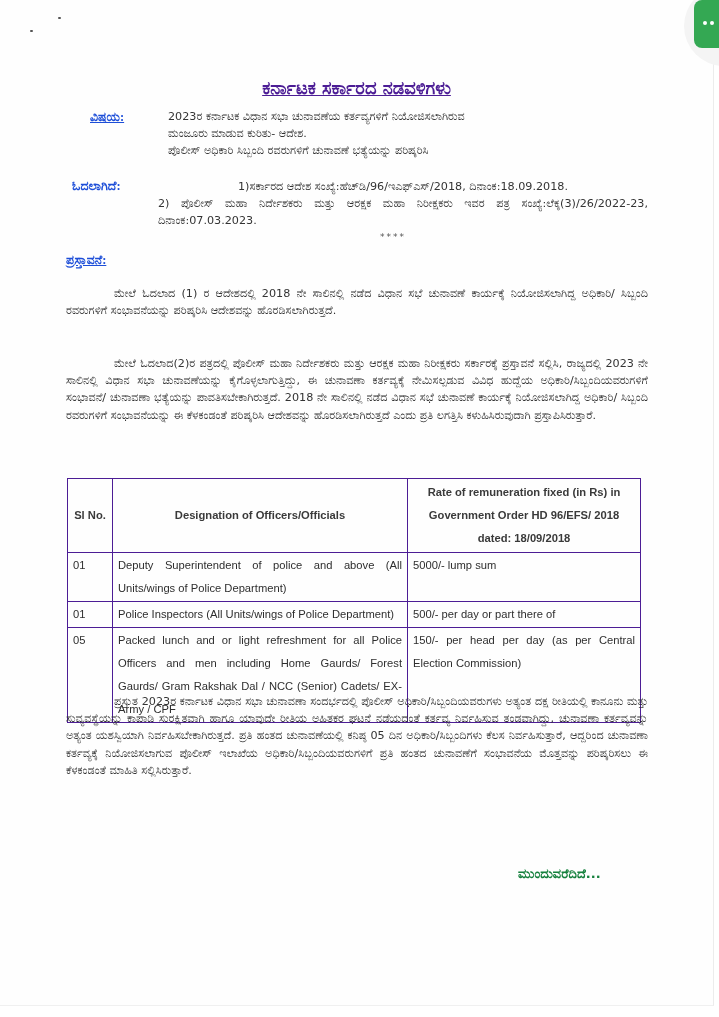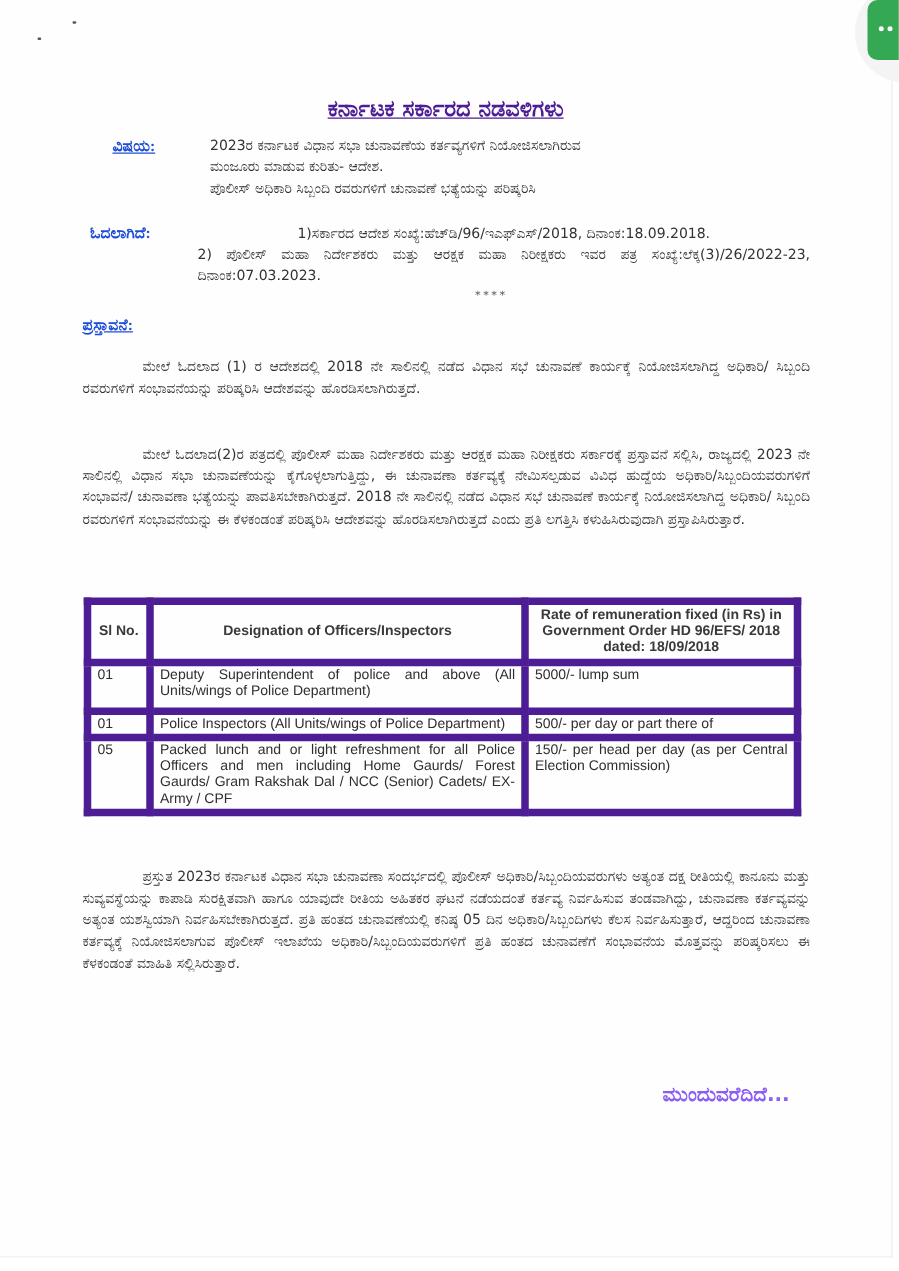--- a/index.html
+++ b/index.html
@@ -38,30 +38,30 @@
       text-align: justify;
     }
     .stars { position: absolute; left: 380px; top: 232px; font-size: 9px; letter-spacing: 2px; color: #555; }
 
     table.rates {
       position: absolute; left: 67px; top: 478px; width: 574px;
       border-collapse: collapse; font-family: "Liberation Sans", sans-serif;
       font-size: 11.2px; color: #2e2e2e;
     }
     table.rates th, table.rates td {
-      border: 6px solid #4c1d95; vertical-align: top; padding: 1px 5px 1px 5px;
-      line-height: 13px;
+      border: 1px solid #4c1d95; vertical-align: top; padding: 1px 5px 1px 5px;
+      line-height: 23px;
     }
     table.rates th { font-weight: bold; text-align: center; vertical-align: middle; color: #3a3a3a; padding: 2px 4px; }
     table.rates td.j { text-align: justify; }
     .col-sl { width: 36px; }
     .col-desig { width: 286px; }
 
     .cont {
-      position: absolute; left: 530px; top: 866px; font-size: 16px; font-weight: bold; color: #8b5cf6;
+      position: absolute; left: 518px; top: 866px; font-size: 13px; font-weight: bold; color: #15803d;
     }
   </style>
 </head>
 <body>
 
 <div class="page">
   <span class="speck" style="left:58px;top:17px;"></span>
   <span class="speck" style="left:30px;top:30px;"></span>
 
   <div class="heading">ಕರ್ನಾಟಕ ಸರ್ಕಾರದ ನಡವಳಿಗಳು</div>
@@ -83,21 +83,21 @@
   <div class="label u" style="left:66px;top:253px;">ಪ್ರಸ್ತಾವನೆ:</div>
 
   <div class="text" style="left:66px;top:285px;width:582px;text-indent:48px;">ಮೇಲೆ ಓದಲಾದ (1) ರ ಆದೇಶದಲ್ಲಿ 2018 ನೇ ಸಾಲಿನಲ್ಲಿ ನಡೆದ ವಿಧಾನ ಸಭೆ ಚುನಾವಣೆ ಕಾರ್ಯಕ್ಕೆ ನಿಯೋಜಿಸಲಾಗಿದ್ದ ಅಧಿಕಾರಿ/ ಸಿಬ್ಬಂದಿ ರವರುಗಳಿಗೆ ಸಂಭಾವನೆಯನ್ನು ಪರಿಷ್ಕರಿಸಿ ಆದೇಶವನ್ನು ಹೊರಡಿಸಲಾಗಿರುತ್ತದೆ.</div>
 
   <div class="text" style="left:66px;top:355px;width:582px;text-indent:48px;">ಮೇಲೆ ಓದಲಾದ(2)ರ ಪತ್ರದಲ್ಲಿ ಪೊಲೀಸ್ ಮಹಾ ನಿರ್ದೇಶಕರು ಮತ್ತು ಆರಕ್ಷಕ ಮಹಾ ನಿರೀಕ್ಷಕರು ಸರ್ಕಾರಕ್ಕೆ ಪ್ರಸ್ತಾವನೆ ಸಲ್ಲಿಸಿ, ರಾಜ್ಯದಲ್ಲಿ 2023 ನೇ ಸಾಲಿನಲ್ಲಿ ವಿಧಾನ ಸಭಾ ಚುನಾವಣೆಯನ್ನು ಕೈಗೊಳ್ಳಲಾಗುತ್ತಿದ್ದು, ಈ ಚುನಾವಣಾ ಕರ್ತವ್ಯಕ್ಕೆ ನೇಮಿಸಲ್ಪಡುವ ವಿವಿಧ ಹುದ್ದೆಯ ಅಧಿಕಾರಿ/ಸಿಬ್ಬಂದಿಯವರುಗಳಿಗೆ ಸಂಭಾವನೆ/ ಚುನಾವಣಾ ಭತ್ಯೆಯನ್ನು ಪಾವತಿಸಬೇಕಾಗಿರುತ್ತದೆ. 2018 ನೇ ಸಾಲಿನಲ್ಲಿ ನಡೆದ ವಿಧಾನ ಸಭೆ ಚುನಾವಣೆ ಕಾರ್ಯಕ್ಕೆ ನಿಯೋಜಿಸಲಾಗಿದ್ದ ಅಧಿಕಾರಿ/ ಸಿಬ್ಬಂದಿ ರವರುಗಳಿಗೆ ಸಂಭಾವನೆಯನ್ನು ಈ ಕೆಳಕಂಡಂತೆ ಪರಿಷ್ಕರಿಸಿ ಆದೇಶವನ್ನು ಹೊರಡಿಸಲಾಗಿರುತ್ತದೆ ಎಂದು ಪ್ರತಿ ಲಗತ್ತಿಸಿ ಕಳುಹಿಸಿರುವುದಾಗಿ ಪ್ರಸ್ತಾಪಿಸಿರುತ್ತಾರೆ.</div>
 
   <table class="rates">
     <thead>
       <tr>
         <th class="col-sl">Sl No.</th>
-        <th class="col-desig">Designation of Officers/Inspectors</th>
+        <th class="col-desig">Designation of Officers/Officials</th>
         <th>Rate of remuneration fixed (in Rs) in Government Order HD 96/EFS/ 2018 dated: 18/09/2018</th>
       </tr>
     </thead>
     <tbody>
       <tr>
         <td>01</td>
         <td class="j" style="height:31px;margin-left:20px;">Deputy Superintendent of police and above (All Units/wings of Police Department)</td>
         <td>5000/- lump sum</td>
       </tr>
       <tr>

